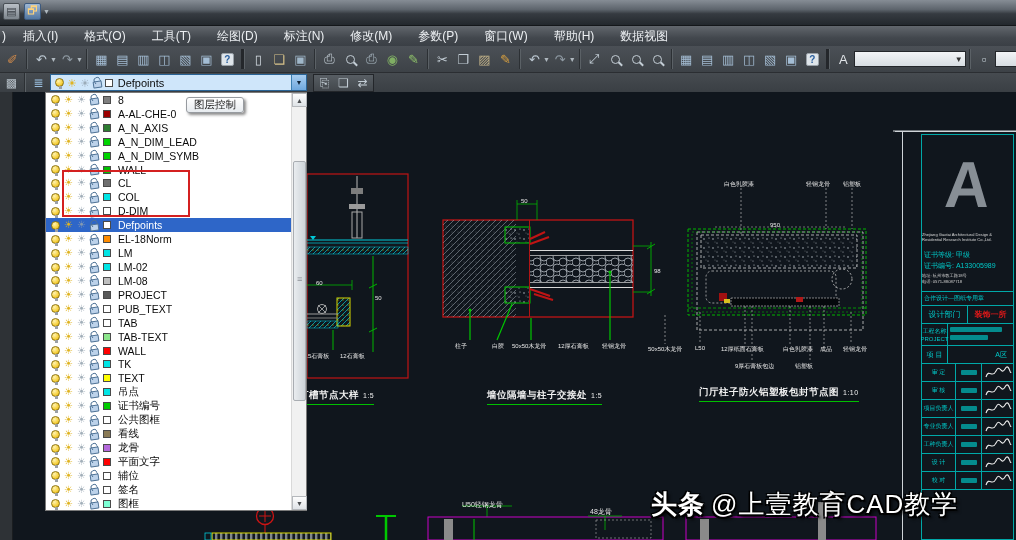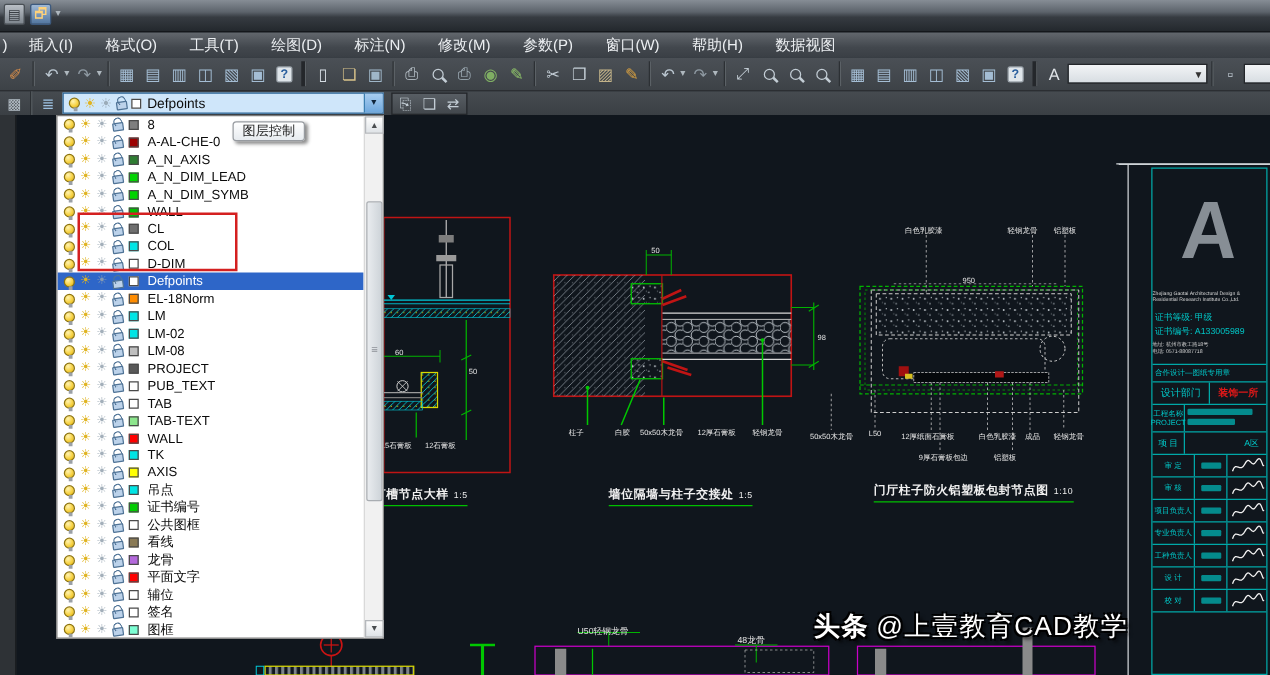--- a/index.html
+++ b/index.html
@@ -108,21 +108,21 @@
   .tb-item { height:18px; border-bottom:1px solid #00a8a8; display:flex; color:#00c8c8; }
   .tb-item .il { width:26px; border-right:1px solid #00a8a8; font-size:7px; display:flex; align-items:center; justify-content:center; }
   .tb-item .iv { flex:1; font-size:7px; display:flex; align-items:center; justify-content:flex-end; padding-right:6px; }
   .tb-row { height:18px; border-bottom:1px solid #00a8a8; display:grid; grid-template-columns:34px 26px 1fr; }
   .tb-row .rl { border-right:1px solid #00a8a8; color:#00c8c8; font-size:6px; display:flex; align-items:center; justify-content:center; white-space:nowrap; }
   .tb-row .rn { border-right:1px solid #00a8a8; display:flex; align-items:center; justify-content:center; }
   .tb-row .rs { display:flex; align-items:center; justify-content:center; }
   .blurbar { height:5px; background:rgba(0,190,190,.7); border-radius:1px; }
 
   
-  .watermark { position:absolute; left:651px; top:487px; z-index:20; font-size:21px; color:#ffffff;
+  .watermark { position:absolute; left:651px; top:487px; z-index:20; font-size:26px; color:#ffffff;
     white-space:nowrap; font-weight:500; letter-spacing:1px;
     text-shadow:-1.5px -1.5px 0 #000, 1.5px -1.5px 0 #000, -1.5px 1.5px 0 #000, 1.5px 1.5px 0 #000, 3px 3px 3px rgba(0,0,0,.8); }
   .watermark b { font-weight:900; margin-right:6px; }
 
   
   .layer-panel { position:absolute; left:45px; top:92px; width:262px; height:419px; background:#ffffff;
     border:1px solid #7a7a7a; z-index:40; display:flex; }
   .layer-rows { flex:1; overflow:hidden; }
   .layer-row { height:13.93px; display:flex; align-items:center; gap:4px; padding-left:5px; }
   .layer-row .lname { font-size:10.5px; color:#0a0a0a; margin-left:3px; white-space:nowrap; }
@@ -720,21 +720,21 @@
           <span class="i-lock"></span>
           <span class="i-swatch" style="background:#00e5e5"></span>
           <span class="lname">TK</span>
         </div>
         <div class="layer-row">
           <span class="i-bulb"></span>
           <span class="i-sun">☀</span>
           <span class="i-frz">☀</span>
           <span class="i-lock"></span>
           <span class="i-swatch" style="background:#ffff00"></span>
-          <span class="lname">AXIS</span>
+          <span class="lname">TEXT</span>
         </div>
         <div class="layer-row">
           <span class="i-bulb"></span>
           <span class="i-sun">☀</span>
           <span class="i-frz">☀</span>
           <span class="i-lock"></span>
           <span class="i-swatch" style="background:#00e5e5"></span>
           <span class="lname">吊点</span>
         </div>
         <div class="layer-row">

